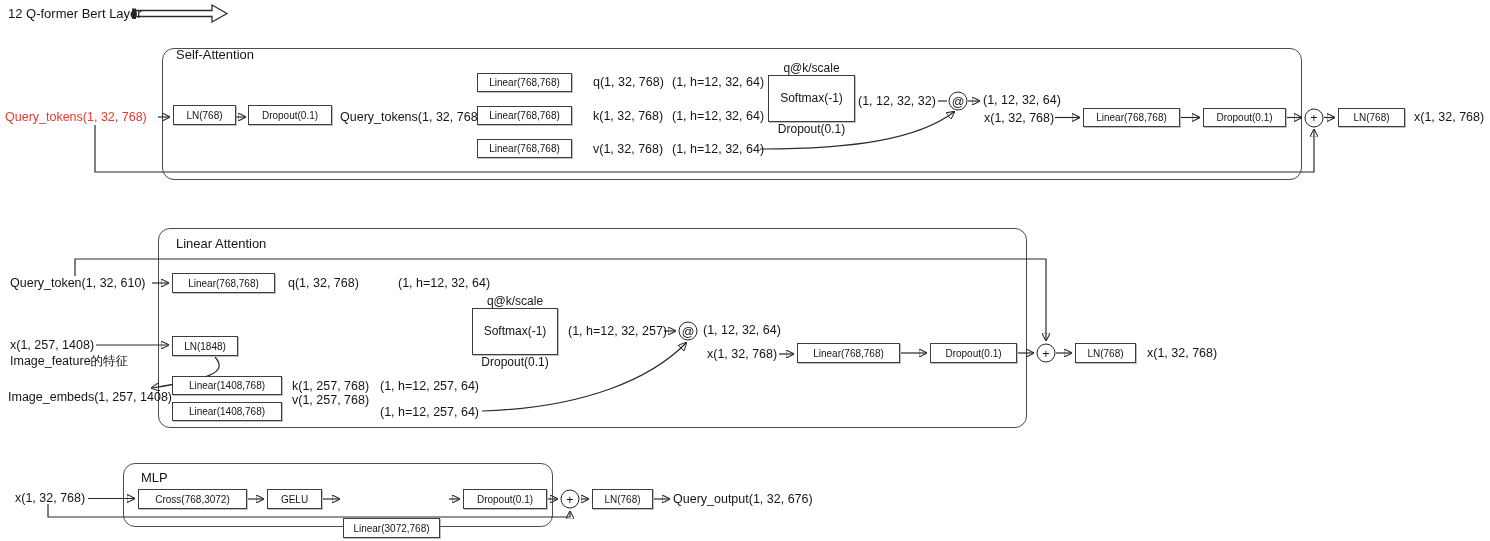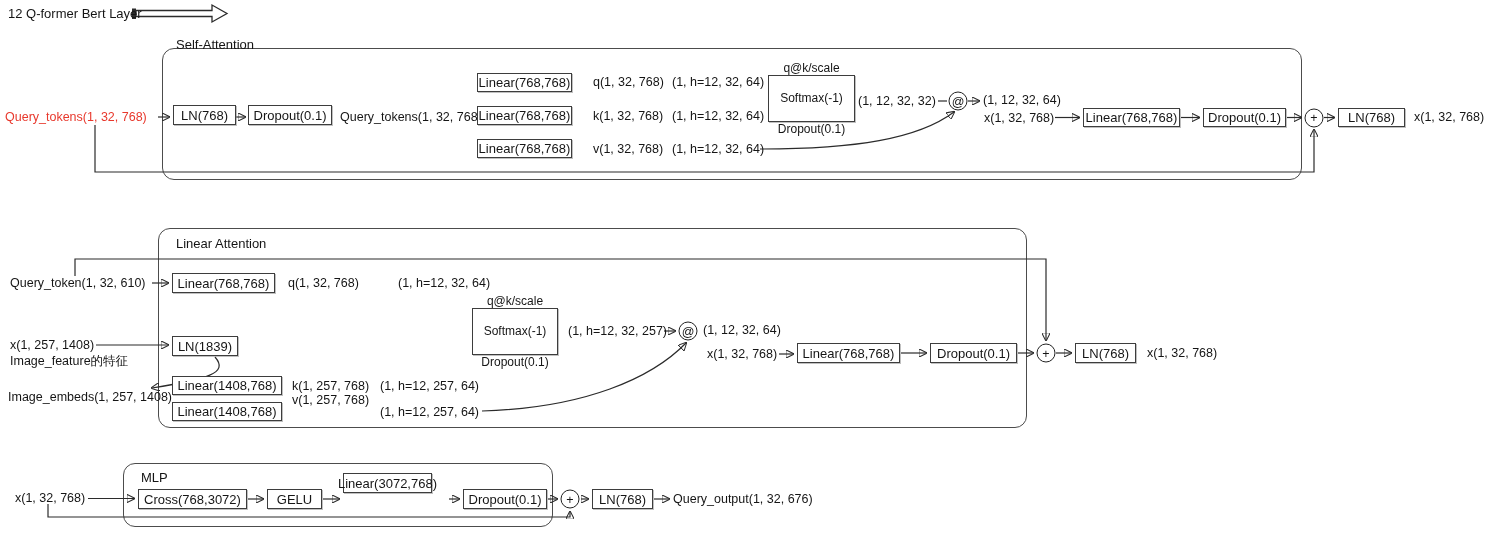--- a/index.html
+++ b/index.html
@@ -17,21 +17,21 @@
   }
   .blk-lbl { position:absolute; font-size:13px; white-space:nowrap; }
   .lbl {
     position:absolute; font-size:12.5px; white-space:nowrap;
     transform:translateY(-50%); line-height:1.15;
   }
   .red { color:var(--accent-red,#e8382c); }
   .bx {
     position:absolute; background:#fff; border:1.6px solid #3d3d3d;
     box-sizing:border-box; display:flex; align-items:center; justify-content:center;
-    font-size:13px; white-space:nowrap; box-shadow:1px 1px 0 rgba(130,130,130,.5);
+    font-size:10px; white-space:nowrap; box-shadow:1px 1px 0 rgba(130,130,130,.5);
   }
   .opbx { flex-direction:column; font-size:12px; line-height:14.5px; text-align:center;gap:16px; }
   .circ {
     position:absolute; width:19px; height:19px; border:1.4px solid #222; border-radius:50%;
     background:#fff; box-sizing:border-box; display:flex; align-items:center; justify-content:center;
     font-size:12.5px; transform:translate(-50%,-50%); z-index:3;
   }
 </style>
 </head>
 <body>
@@ -79,21 +79,21 @@
     <path d="M323,499 H339" marker-end="url(#ah)"></path>
     <path d="M449,499 H459" marker-end="url(#ah)"></path>
     <path d="M548,499 H557" marker-end="url(#ah)"></path>
     <path d="M581,499 H588" marker-end="url(#ah)"></path>
     <path d="M654,499 H669" marker-end="url(#ah)"></path>
     <path d="M48,504 V517 H570 V512" marker-end="url(#ah)"></path>
   </svg>
 
   <div class="lbl" style="left:8px; top:14px; font-size:13px">12 Q-former Bert Layer</div>
 
-  <div class="blk-lbl" style="left:176px; top:37px">Self-Attention</div>
+  <div class="blk-lbl" style="left:176px; top:47px">Self-Attention</div>
 
   <div class="lbl red" style="left:5px; top:117px">Query_tokens(1, 32, 768)</div>
   <div class="bx" style="left:173px; top:105px; width:63px; height:20px">LN(768)</div>
   <div class="bx" style="left:248px; top:105px; width:84px; height:20px">Dropout(0.1)</div>
   <div class="lbl" style="left:340px; top:117px">Query_tokens(1, 32, 768)</div>
 
   <div class="bx" style="left:477px; top:73px; width:95px; height:19px">Linear(768,768)</div>
   <div class="lbl" style="left:593px; top:82px">q(1, 32, 768)</div>
   <div class="lbl" style="left:672px; top:82px">(1, h=12, 32, 64)</div>
 
@@ -124,21 +124,21 @@
 
   <div class="blk-lbl" style="left:176px; top:236px">Linear Attention</div>
 
   <div class="lbl" style="left:10px; top:283px">Query_token(1, 32, 610)</div>
   <div class="bx" style="left:172px; top:273px; width:103px; height:20px">Linear(768,768)</div>
   <div class="lbl" style="left:288px; top:283px">q(1, 32, 768)</div>
   <div class="lbl" style="left:398px; top:283px">(1, h=12, 32, 64)</div>
 
   <div class="lbl" style="left:10px; top:345px">x(1, 257, 1408)</div>
   <div class="lbl" style="left:10px; top:361px">Image_feature的特征</div>
-  <div class="bx" style="left:172px; top:336px; width:66px; height:20px">LN(1839)</div>
+  <div class="bx" style="left:172px; top:336px; width:66px; height:20px">LN(1848)</div>
   <div class="lbl" style="left:8px; top:397px">Image_embeds(1, 257, 1408)</div>
 
   <div class="bx" style="left:172px; top:376px; width:110px; height:19px">Linear(1408,768)</div>
   <div class="lbl" style="left:292px; top:386px">k(1, 257, 768)</div>
   <div class="lbl" style="left:380px; top:386px">(1, h=12, 257, 64)</div>
 
   <div class="bx" style="left:172px; top:402px; width:110px; height:19px">Linear(1408,768)</div>
   <div class="lbl" style="left:292px; top:400px">v(1, 257, 768)</div>
   <div class="lbl" style="left:380px; top:412px">(1, h=12, 257, 64)</div>
 
@@ -157,19 +157,19 @@
   <div class="bx" style="left:930px; top:343px; width:87px; height:20px">Dropout(0.1)</div>
   <div class="circ" style="left:1046px; top:353px">+</div>
   <div class="bx" style="left:1075px; top:343px; width:61px; height:20px">LN(768)</div>
   <div class="lbl" style="left:1147px; top:353px">x(1, 32, 768)</div>
 
   <div class="blk-lbl" style="left:141px; top:470px">MLP</div>
 
   <div class="lbl" style="left:15px; top:498px">x(1, 32, 768)</div>
   <div class="bx" style="left:138px; top:489px; width:109px; height:20px">Cross(768,3072)</div>
   <div class="bx" style="left:267px; top:489px; width:55px; height:20px">GELU</div>
-  <div class="bx" style="left:343px; top:473px; width:89px; height:20px">Linear(3072,768)</div>
+  <div class="bx" style="left:343px; top:518px; width:97px; height:20px">Linear(3072,768)</div>
   <div class="bx" style="left:463px; top:489px; width:84px; height:20px">Dropout(0.1)</div>
   <div class="circ" style="left:570px; top:499px">+</div>
   <div class="bx" style="left:592px; top:489px; width:61px; height:20px">LN(768)</div>
   <div class="lbl" style="left:673px; top:499px">Query_output(1, 32, 676)</div>
 
 </div>
 
 </body></html>

